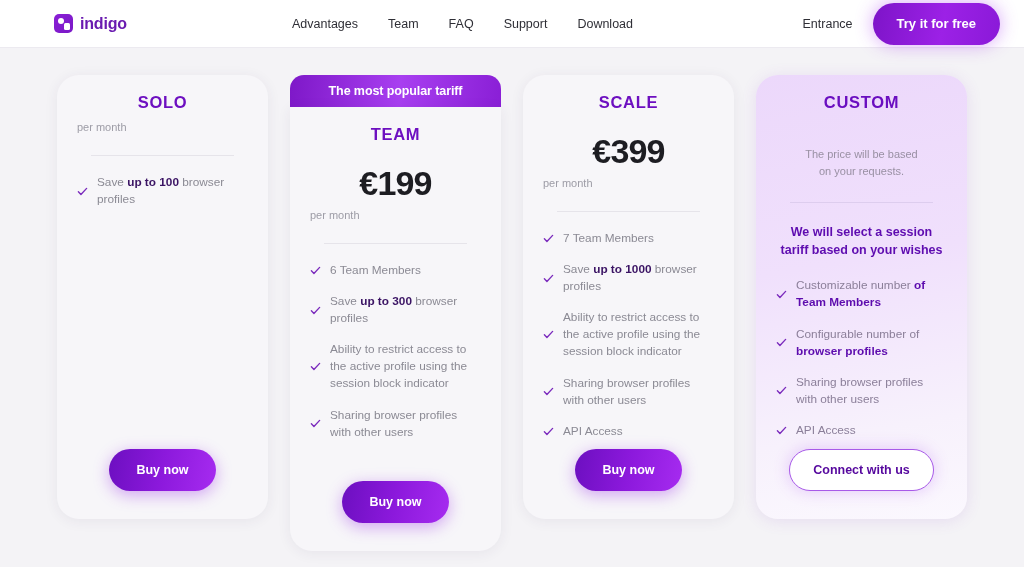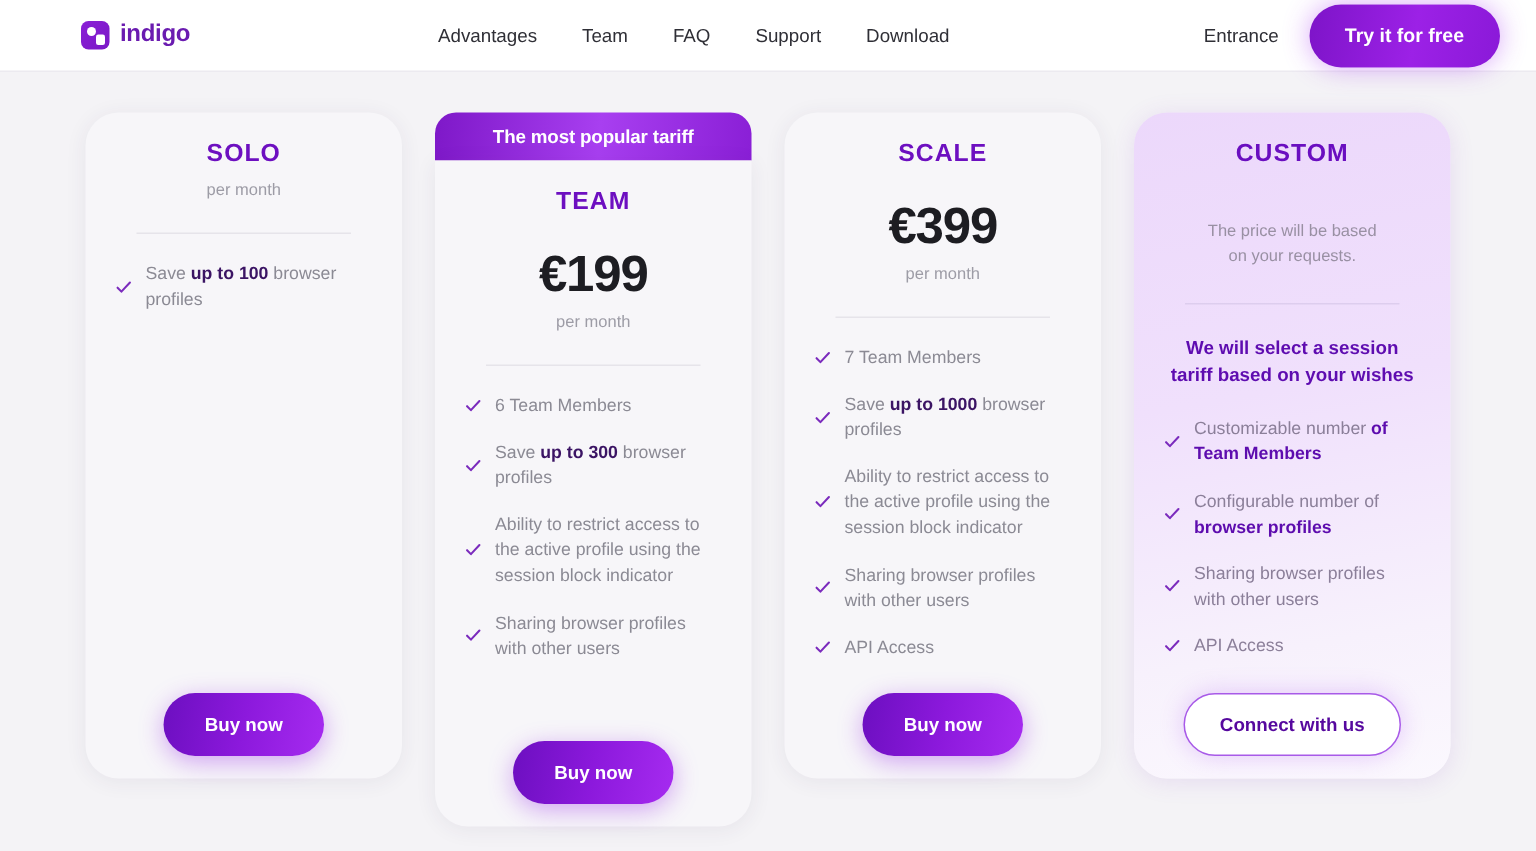--- a/index.html
+++ b/index.html
@@ -20,21 +20,21 @@
     position: relative;
     height: 48px;
     background: #ffffff;
     display: flex;
     align-items: center;
     padding: 0 24px 0 54px;
     border-bottom: 1px solid #eceaf0;
   }
   .brand {
     display: flex;
-    align-items: flex-start;
+    align-items: center;
     gap: 7px;
     cursor: pointer;
   }
   .brand-mark {
     width: 19px; height: 19px;
     border-radius: 5px;
     background: linear-gradient(135deg, #8a1fd6 0%, #7a18c6 100%);
     position: relative;
     flex: none;
   }
@@ -161,21 +161,20 @@
   .price {
     text-align: center;
     font-size: 34px;
     font-weight: 800;
     color: #1d1d22;
     letter-spacing: -0.8px;
     margin-top: 22px;
     line-height: 1;
   }
   .per-month {
-    text-align: center;
     font-size: 11px;
     color: #9d9ca6;
     margin-top: 9px;
   }
   .price-note {
     text-align: center;
     font-size: 11px;
     color: #9990a3;
     line-height: 1.55;
     margin-top: 34px;
@@ -223,21 +222,21 @@
   .feature-text b {
     font-weight: 700;
     color: #3b1464;
   }
   .card.custom .feature-text b { color: #5d0cae; }
 
   .btn-row {
     position: absolute;
     left: 0;
     right: 0;
-    bottom: 15px;
+    bottom: 28px;
     display: flex;
     justify-content: center;
   }
   .buy-btn {
     height: 42px;
     padding: 0 27px;
     border: none;
     border-radius: 23px;
     background: linear-gradient(100deg, #6c0fc0 0%, #8c19dc 50%, #a62bf0 100%);
     color: #ffffff;

